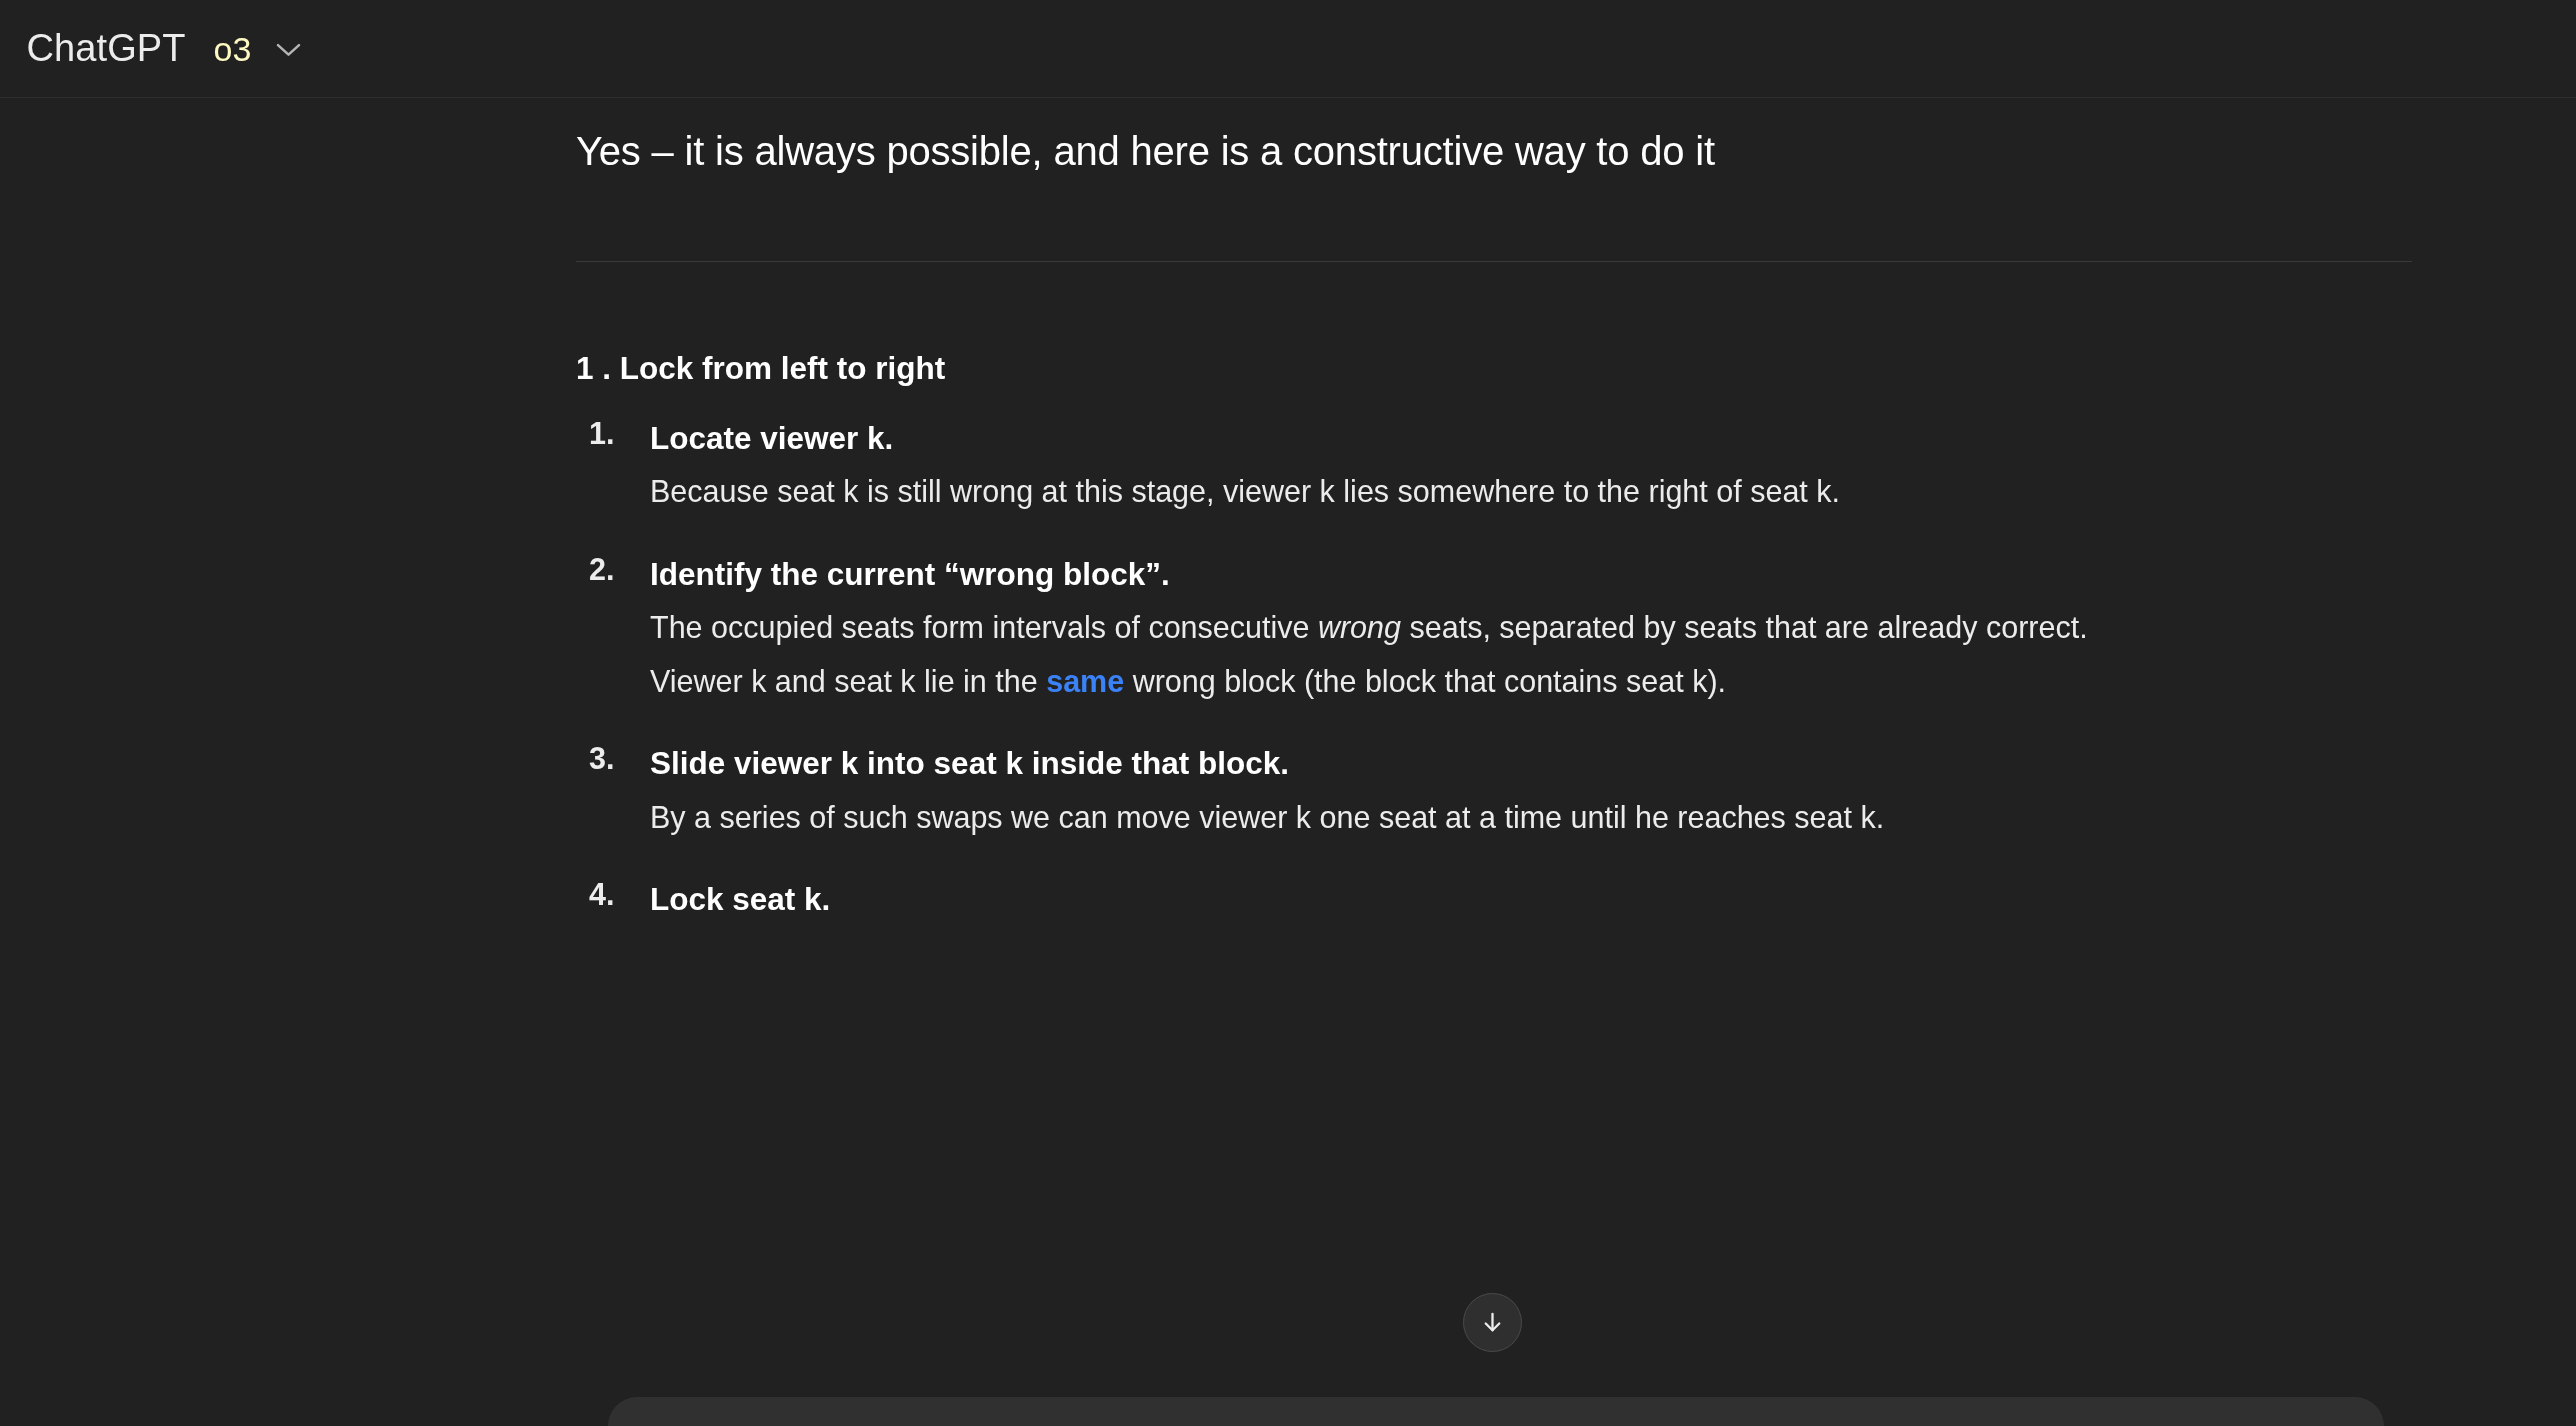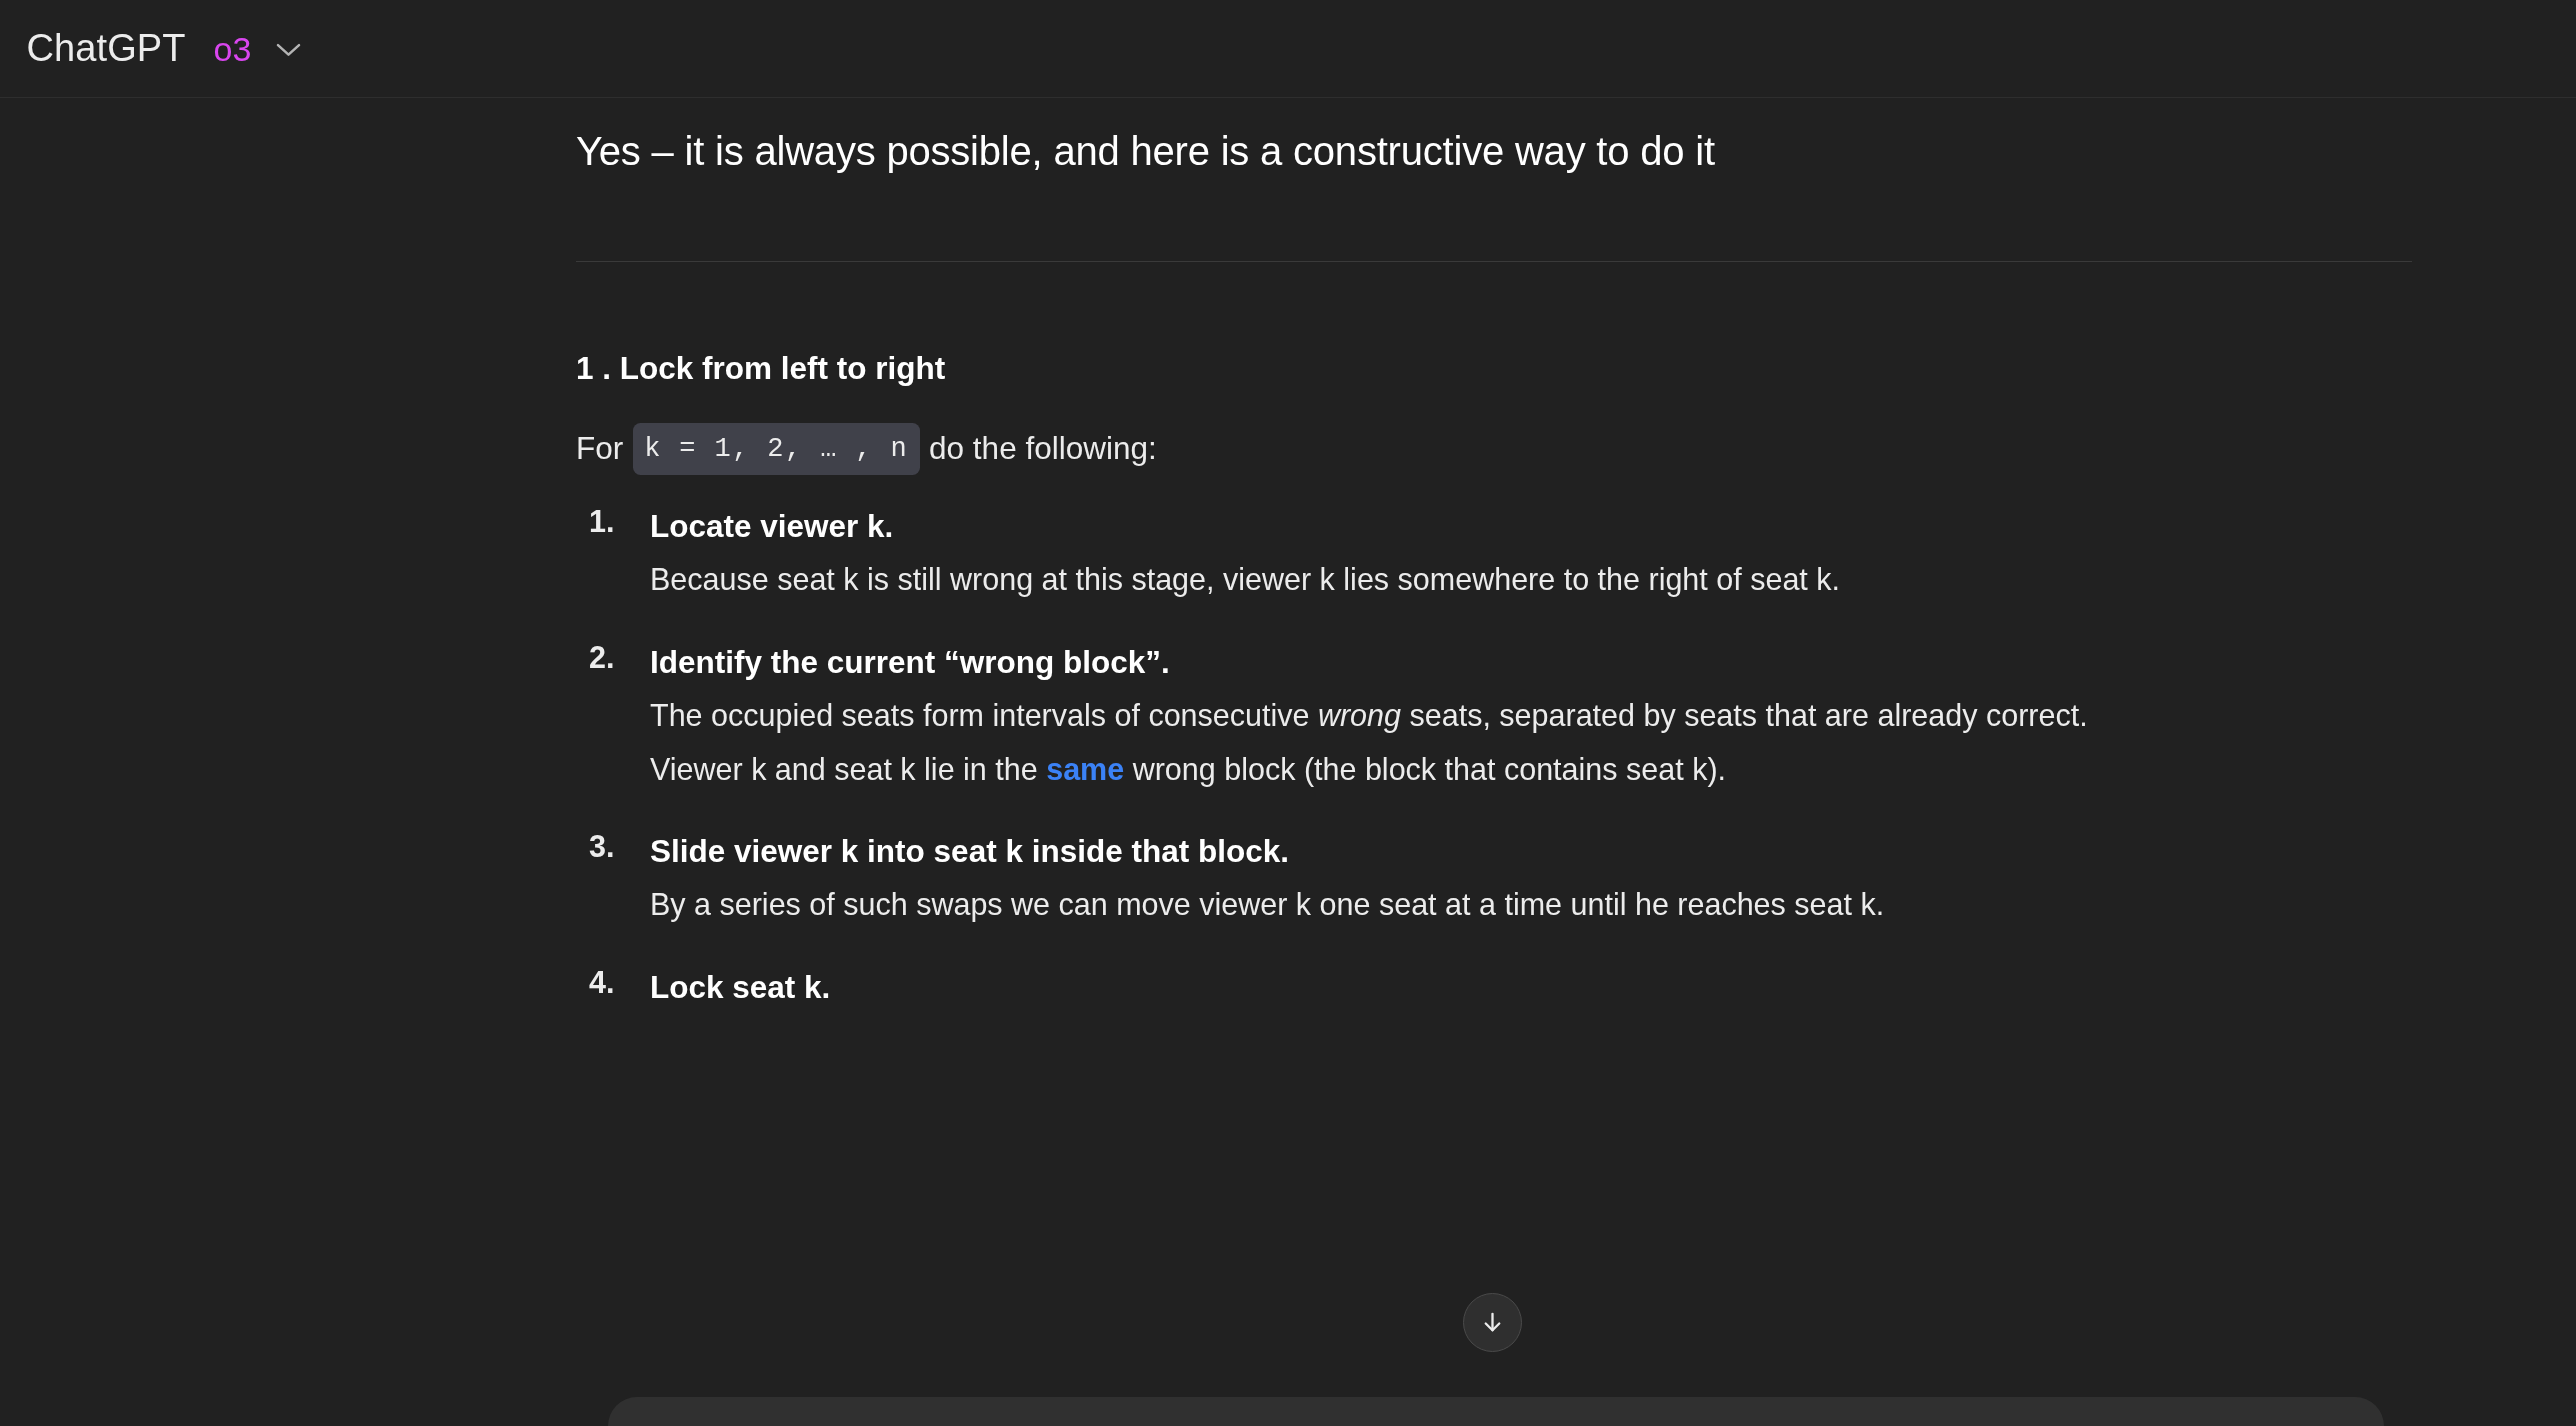--- a/index.html
+++ b/index.html
@@ -31,21 +31,21 @@
     cursor: pointer;
     padding: 5.7px 9.5px;
     border-radius: 9.5px;
   }
   .brand {
     color: #ececec;
     font-size: 38px;
     letter-spacing: 0.1px;
   }
   .model-name {
-    color: #d946ef;
+    color: #fef9c3;
     font-size: 34px;
   }
   .chev {
     display: inline-block;
     margin-left: -3.8px;
     color: #b4b4b4;
     transform: translateY(-3.8px);
   }
 
   
@@ -203,25 +203,20 @@
     <h1 class="answer-title">Yes – it is always possible, and here is a constructive way to do it</h1>
 
 
     <hr class="divider">
 
     <h2 class="section-title">
       <span class="num">1 .</span>
       <span>Lock from left to right</span>
     </h2>
 
-    <p class="for-line">
-      <span>For</span>
-      <code class="inline">k = 1, 2, … , n</code>
-      <span>do the following:</span>
-    </p>
 
     <ol class="steps">
 
       <li>
         <div class="step-head">Locate viewer k.</div>
         <div class="step-body">Because seat k is still wrong at this stage, viewer k lies somewhere to the right of seat k.</div>
       </li>
 
       <li>
         <div class="step-head">Identify the current “wrong block”.</div>

